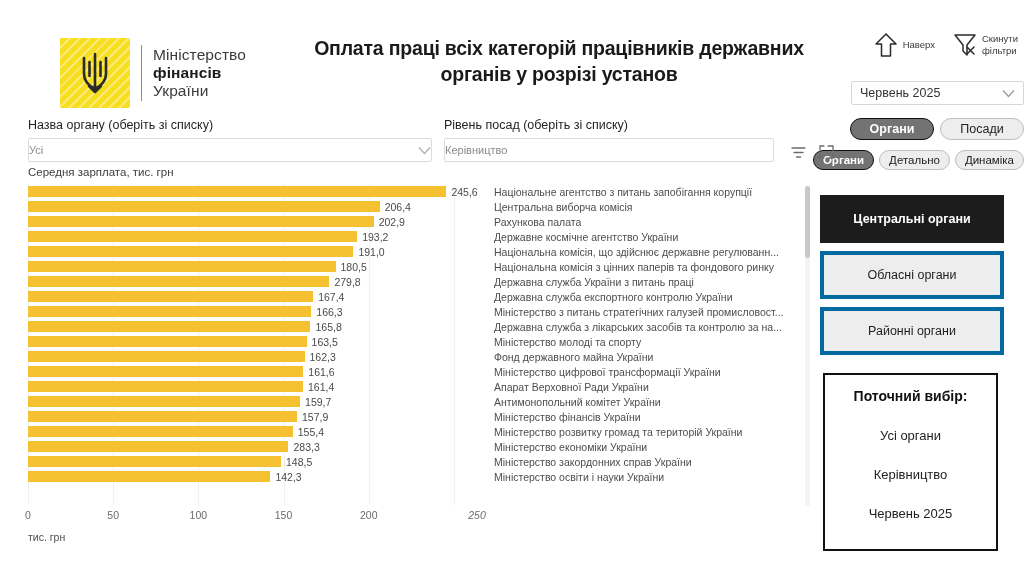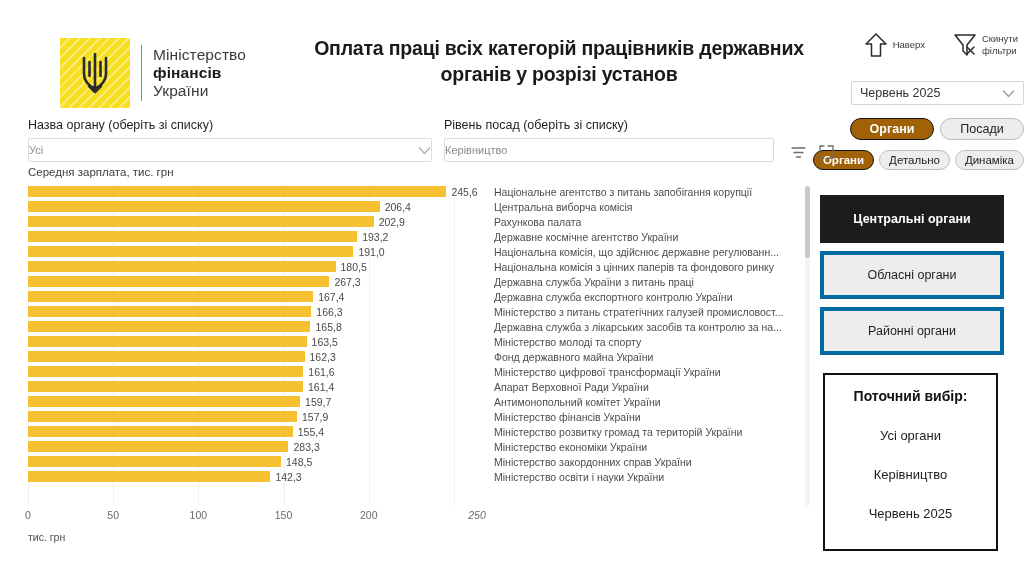--- a/index.html
+++ b/index.html
@@ -30,40 +30,40 @@
   .logo-text { line-height:1.18; font-size:15.5px; color:#3b3b3b; letter-spacing:.1px; }
   .logo-text .l2 { font-weight:bold; color:#1b1b1b; }
 
   .main-title {
     position:absolute; left:286px; top:36px; width:546px;
     text-align:center; font-size:19.5px; font-weight:bold;
     line-height:1.33; color:#1a1a1a; letter-spacing:-.2px;
   }
 
   
-  .top-actions { position:absolute; right:12px; top:32px; display:flex; gap:28px; align-items:flex-start; }
+  .top-actions { position:absolute; right:12px; top:32px; display:flex; gap:18px; align-items:flex-start; }
   .action { display:flex; align-items:center; gap:5px; cursor:pointer; }
   .action-label { font-size:9.5px; color:#3a3a3a; line-height:1.22; max-width:42px; }
 
   .month-select {
     position:absolute; right:12px; top:81px; width:173px; height:24px;
     border:1px solid #d6d6d6; background:#fff; border-radius:2px;
     display:flex; align-items:center; padding:0 8px; cursor:pointer;
   }
   .month-select .val { font-size:12.5px; color:#333; flex:1; }
 
   
   .pill-row-1 { position:absolute; right:12px; top:118px; display:flex; gap:6px; }
   .pill-row-2 { position:absolute; right:12px; top:150px; display:flex; gap:5px; }
   .pill {
     border-radius:11px; display:flex; align-items:center; justify-content:center;
     cursor:pointer; font-size:12.5px; border:1px solid #bdbdbd;
     background:#ededed; color:#222;
   }
-  .pill.dark { background:#a16207; color:#fff; border-color:#111; font-weight:bold;text-align:right; }
+  .pill.dark { background:#737373; color:#fff; border-color:#111; font-weight:bold;text-align:right; }
   .pill-row-1 .pill { width:84px; height:22px; }
   .pill-row-2 .pill { height:20px; padding:0 9px; border-radius:10px; font-size:11.5px; }
   .pill-row-2 .pill.dark { font-weight:bold; }
 
   
   .slicer { position:absolute; }
   .slicer-label { font-size:12.5px; font-weight:normal; color:#1f1f1f; margin-bottom:6px; }
   .slicer-box {
     height:24px; border:1px solid #dcdcdc; background:#fff; border-radius:2px;
     display:flex; align-items:center; padding:0 0; gap:6px; cursor:pointer;
@@ -253,21 +253,21 @@
             <span class="bar-value">191,0</span>
             <span class="cat-label">Національна комісія, що здійснює державне регулюванн...</span>
           </div>
           <div class="bar-row">
             <div class="bar" style="width: 307.519px; background: rgb(245, 193, 49);"></div>
             <span class="bar-value">180,5</span>
             <span class="cat-label">Національна комісія з цінних паперів та фондового ринку</span>
           </div>
           <div class="bar-row">
             <div class="bar" style="width: 301.385px; background: rgb(245, 193, 49);"></div>
-            <span class="bar-value">267,3</span>
+            <span class="bar-value">279,8</span>
             <span class="cat-label">Державна служба України з питань праці</span>
           </div>
           <div class="bar-row">
             <div class="bar" style="width: 285.2px; background: rgb(245, 193, 49);"></div>
             <span class="bar-value">167,4</span>
             <span class="cat-label">Державна служба експортного контролю України</span>
           </div>
           <div class="bar-row">
             <div class="bar" style="width: 283.326px; background: rgb(245, 193, 49);"></div>
             <span class="bar-value">166,3</span>

